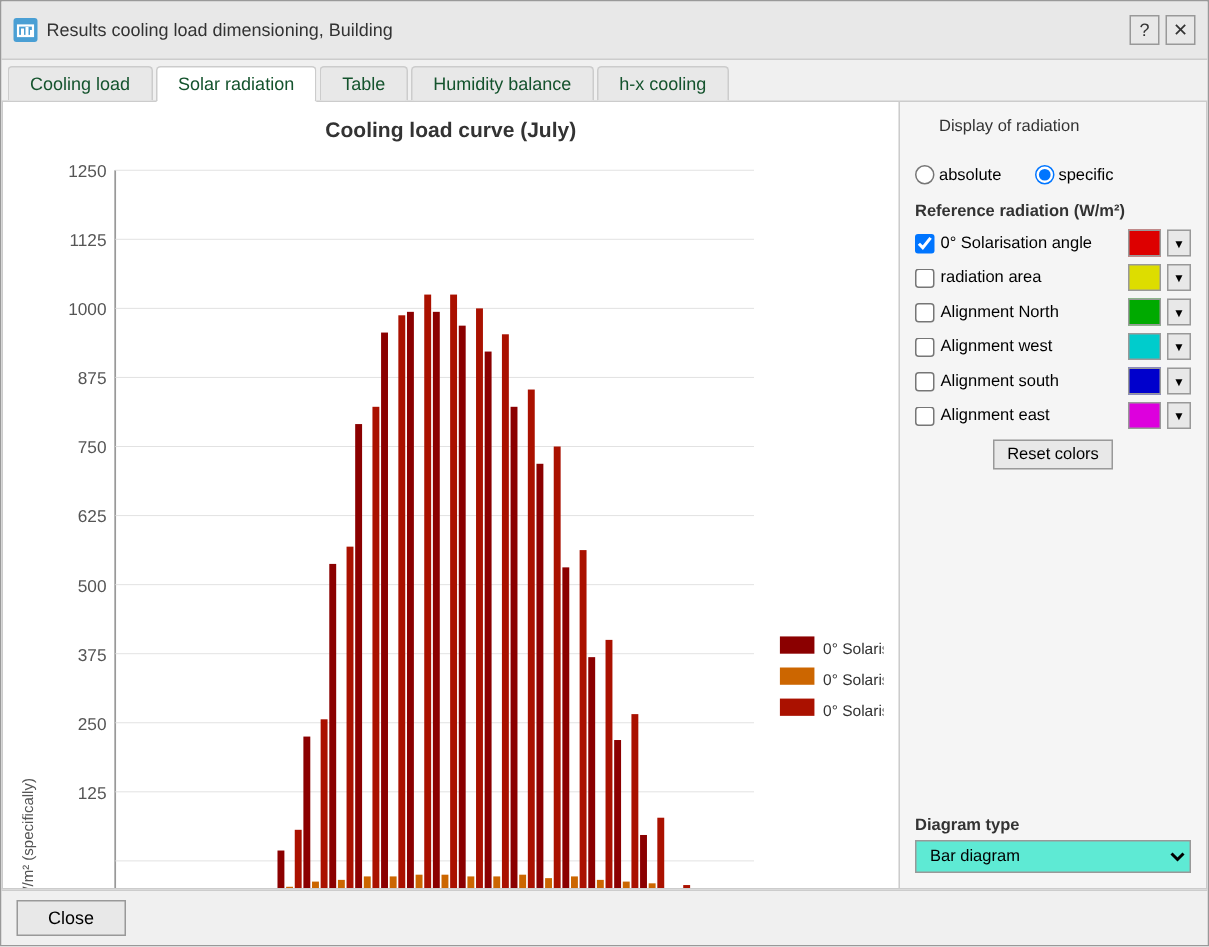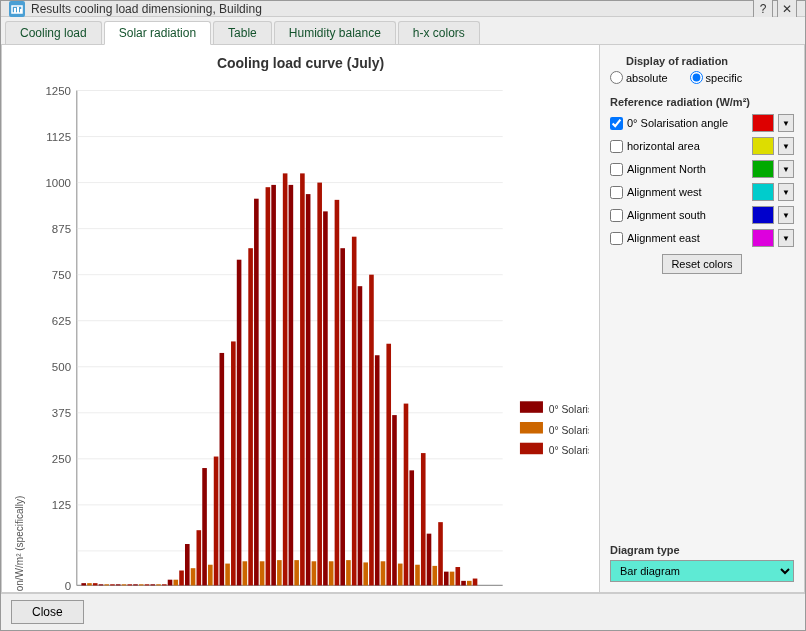--- a/index.html
+++ b/index.html
@@ -13,21 +13,21 @@
       display: flex;
       flex-direction: column;
     }
     
     .title-bar {
       background: #e8e8e8;
       border-bottom: 1px solid #ccc;
       display: flex;
       align-items: center;
       padding: 4px 8px;
-      height: 16px;
+      height: 39px;
       flex-shrink: 0;
     }
     
     .title-bar-icon {
       width: 16px;
       height: 16px;
       background: #4a9fd4;
       margin-right: 6px;
       border-radius: 2px;
       display: flex;
@@ -132,23 +132,23 @@
       border-left: 1px solid #ccc;
       background: #f5f5f5;
       display: flex;
       flex-direction: column;
       gap: 8px;
       flex-shrink: 0;
     }
     
     .panel-section-title {
       font-size: 11px;
-      font-weight: bold;
+      font-weight: normal;
       color: #333;
-      margin-bottom: 4px;
+      margin-bottom: 20px;
       padding-left: 16px;
     }
     
     .radio-group {
       display: flex;
       gap: 22px;
       margin-bottom: 4px;
     }
     
     .radio-item {
@@ -267,21 +267,21 @@
       <button class="title-bar-btn">?</button>
       <button class="title-bar-btn">✕</button>
     </div>
   </div>
 
   <div class="tabs">
     <div class="tab">Cooling load</div>
     <div class="tab active">Solar radiation</div>
     <div class="tab">Table</div>
     <div class="tab">Humidity balance</div>
-    <div class="tab">h-x colors</div>
+    <div class="tab">h-x cooling</div>
   </div>
 
   <div class="content">
 
     <div class="chart-area">
       <div class="chart-title">Cooling load curve (July)</div>
 
       <div style="display:flex; flex:1; width:100%; position:relative;">
 
         <div class="y-axis-label">
@@ -468,21 +468,21 @@
 
         <div class="checkbox-row">
           <input type="checkbox" checked="" style="">
           <label>0° Solarisation angle</label>
           <div class="color-swatch" style="background:#DD0000;"></div>
           <div class="color-dropdown">▼</div>
         </div>
 
         <div class="checkbox-row">
           <input type="checkbox" style="">
-          <label>horizontal area</label>
+          <label>radiation area</label>
           <div class="color-swatch" style="background:#DDDD00;"></div>
           <div class="color-dropdown">▼</div>
         </div>
 
         <div class="checkbox-row">
           <input type="checkbox" style="">
           <label>Alignment North</label>
           <div class="color-swatch" style="background:#00AA00;"></div>
           <div class="color-dropdown">▼</div>
         </div>

